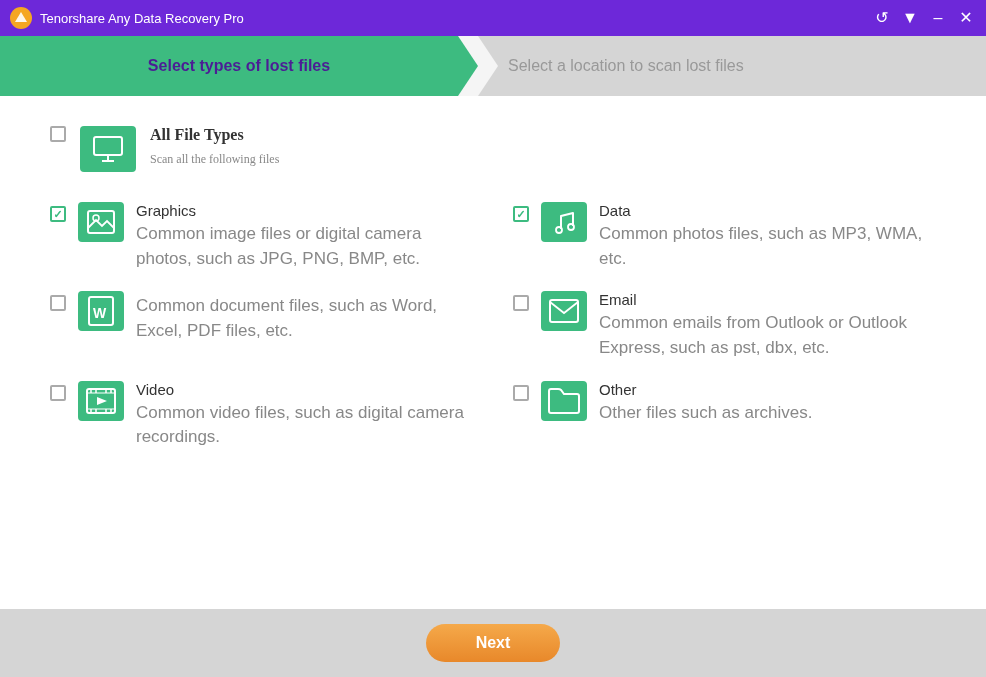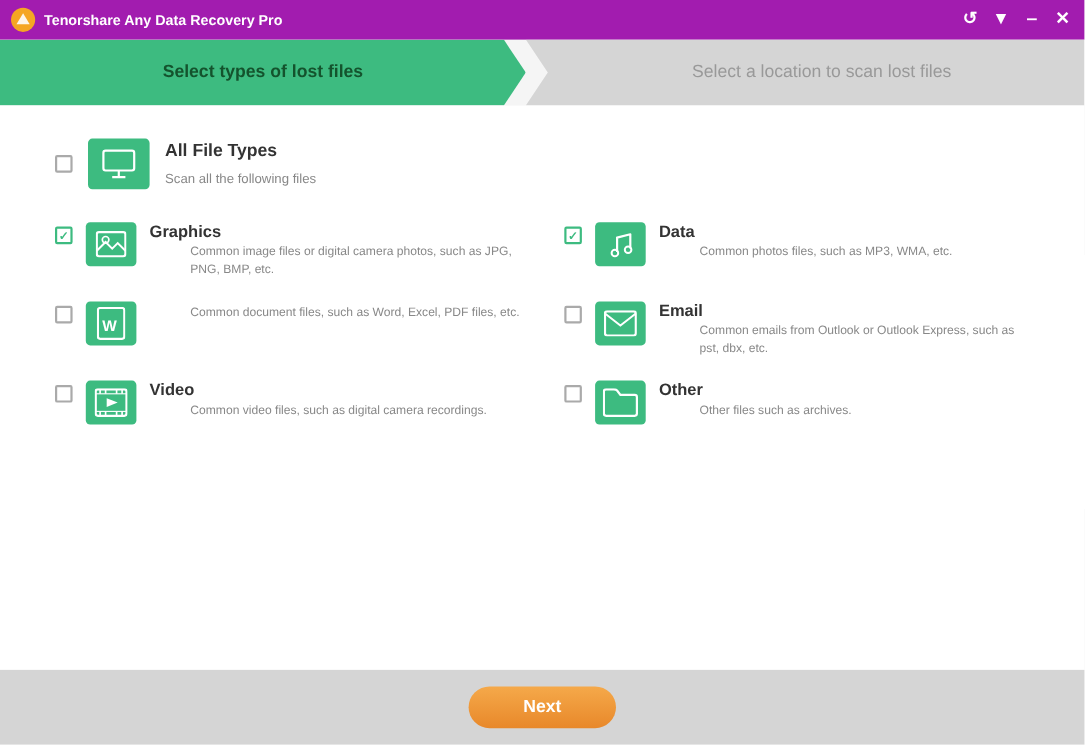--- a/index.html
+++ b/index.html
@@ -8,27 +8,26 @@
       width: 986px;
       height: 677px;
       overflow: hidden;
       background: #f5f5f5;
       display: flex;
       flex-direction: column;
     }
 
     
     #titlebar {
-      background: #a21caf;
+      background: #6d28d9;
       height: 36px;
       display: flex;
       align-items: center;
       padding: 0 10px;
       flex-shrink: 0;
-      font-weight: bold;
     }
     #titlebar .app-icon {
       width: 22px;
       height: 22px;
       background: #f5a623;
       border-radius: 50%;
       display: flex;
       align-items: center;
       justify-content: center;
       margin-right: 8px;
@@ -63,52 +62,51 @@
       background: #3dbb80;
       flex: 1;
       display: flex;
       align-items: center;
       justify-content: center;
       position: relative;
       clip-path: polygon(0 0, calc(100% - 20px) 0, 100% 50%, calc(100% - 20px) 100%, 0 100%);
       z-index: 2;
     }
     #step1 .step-label {
-      color: #14532d;
+      color: #4c1d95;
       font-size: 16px;
       font-weight: 600;
     }
     #step2 {
       background: #d5d5d5;
       flex: 1;
       display: flex;
       align-items: center;
-      justify-content: center;
       padding-left: 30px;
       clip-path: polygon(0 0, calc(100% - 0px) 0, 100% 50%, calc(100% - 0px) 100%, 0 100%, 20px 50%);
     }
     #step2 .step-label {
       color: #999;
       font-size: 16px;
       font-weight: 500;
     }
 
     
     #main {
       flex: 1;
       background: #fff;
       padding: 30px 50px;
       overflow-y: auto;
     }
 
     
     .all-file-row {
       display: flex;
-      align-items: center;
       margin-bottom: 30px;
+      font-family: Liberation Serif, serif;
     }
     .all-file-row .icon-box {
       width: 56px;
       height: 46px;
       background: #3dbb80;
       border-radius: 4px;
       display: flex;
       align-items: center;
       justify-content: center;
       margin: 0 14px;
@@ -145,29 +143,28 @@
       height: 40px;
       background: #3dbb80;
       border-radius: 4px;
       display: flex;
       align-items: center;
       justify-content: center;
       flex-shrink: 0;
     }
     .type-info .type-title {
       font-size: 15px;
-      font-weight: bold;
+      font-weight: normal;
       color: #333;
     }
     .type-info .type-desc {
-      font-size: 11px;
+      font-size: 17px;
       color: #888;
       margin-top: 3px;
       line-height: 1.45;
-      margin-left: 37px;
     }
 
     
     .custom-checkbox {
       width: 16px;
       height: 16px;
       border: 2px solid #aaa;
       border-radius: 2px;
       background: #fff;
       cursor: pointer;

